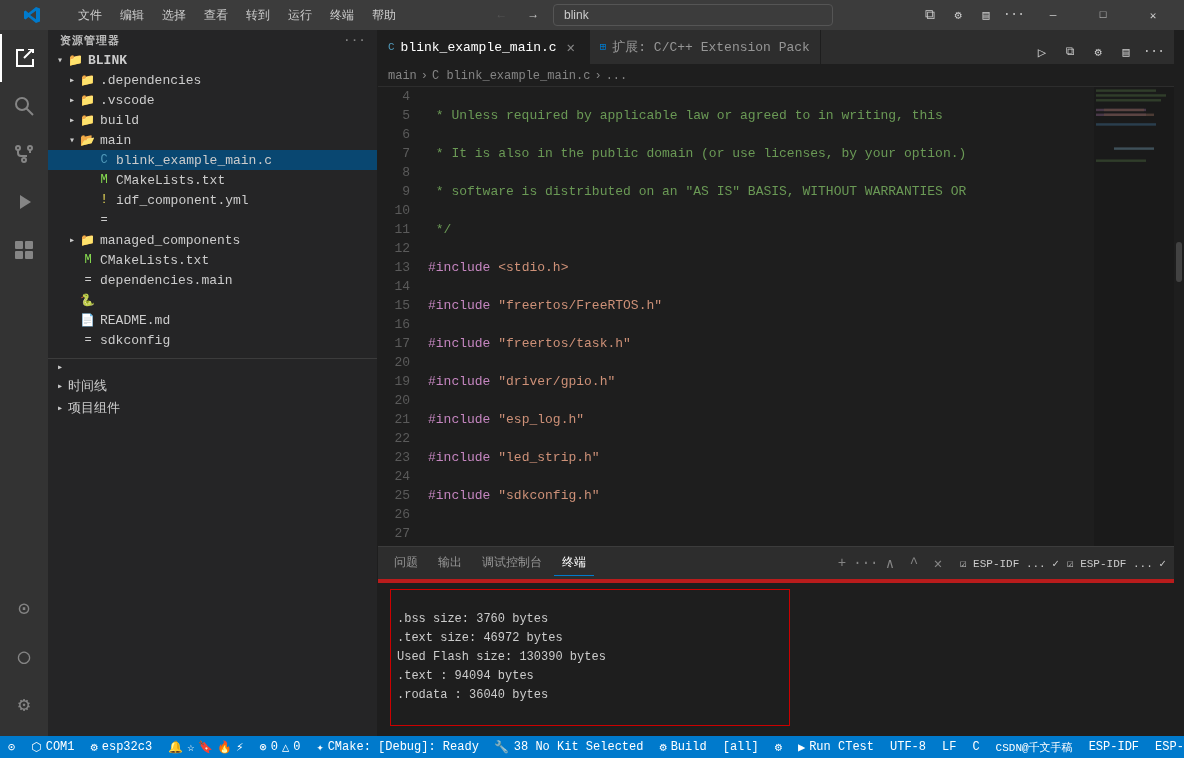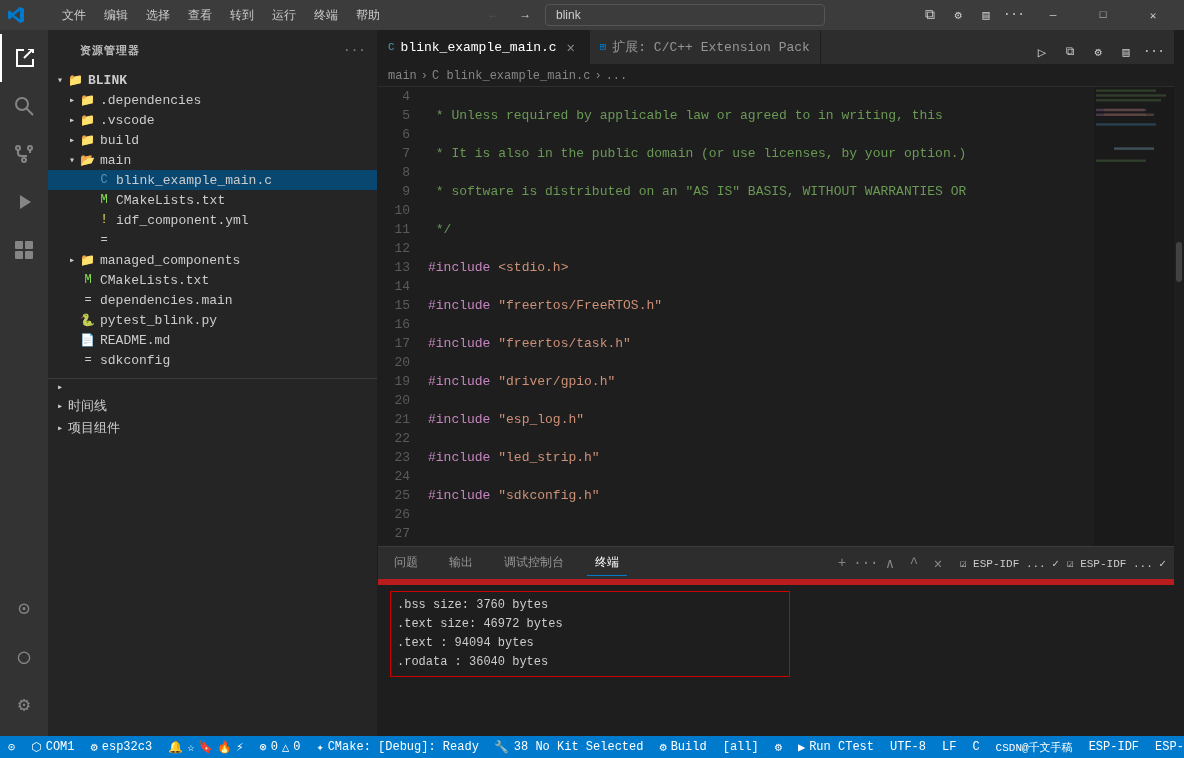--- a/index.html
+++ b/index.html
@@ -15,20 +15,21 @@
       flex-direction: column;
     }
 
     
     .title-bar {
       height: 30px;
       background: #3c3c3c;
       display: flex;
       align-items: center;
       flex-shrink: 0;
+      padding-left: 16px;
     }
     .title-bar-left {
       display: flex;
       align-items: center;
       gap: 8px;
       padding-left: 8px;
       width: 50px;
     }
     .title-bar-menu {
       display: flex;
@@ -126,30 +127,29 @@
     
     .sidebar {
       width: 330px;
       background: #252526;
       display: flex;
       flex-direction: column;
       flex-shrink: 0;
       border-right: 1px solid #1e1e1e;
     }
     .sidebar-header {
-      padding: 10px 12px;
+      padding: 0 12px;
       font-size: 11px;
       font-weight: bold;
       color: #bbbbbb;
       text-transform: uppercase;
       letter-spacing: 1px;
       display: flex;
       align-items: center;
       justify-content: space-between;
-      margin-left: 20px;
     }
     .sidebar-header-actions {
       display: flex;
       gap: 4px;
     }
     .sidebar-action-btn {
       width: 20px;
       height: 20px;
       display: flex;
       align-items: center;
@@ -291,22 +291,22 @@
       display: flex;
       flex-direction: column;
       flex-shrink: 0;
     }
     .panel-tabs {
       height: 35px;
       background: #2d2d2d;
       display: flex;
       align-items: center;
       padding: 16px 8px;
-      gap: 15px;
-      border-bottom: 6px solid #b91c1c;
+      gap: 4px;
+      border-bottom: 4px solid #b91c1c;
     }
     .panel-tab {
       padding: 4px 8px;
       font-size: 12px;
       color: #969696;
       cursor: pointer;
       border-bottom: 1px solid transparent;
     }
     .panel-tab.active {
       color: #ffffff;
@@ -523,21 +523,20 @@
 
     <div class="tree-item" style="padding-left:16px;">
       <span class="tree-arrow"></span>
       <span class="tree-icon" style="color:#cccccc;">=</span>
       <span class="tree-label">dependencies.main</span>
     </div>
 
     <div class="tree-item" style="padding-left:16px;">
       <span class="tree-arrow"></span>
       <span class="tree-icon" style="color:#3572A5;">🐍</span>
-      <span class="tree-label">pytest_blink.py</span>
     </div>
 
     <div class="tree-item" style="padding-left:16px;">
       <span class="tree-arrow"></span>
       <span class="tree-icon" style="color:#519aba;">📄</span>
       <span class="tree-label">README.md</span>
     </div>
 
     <div class="tree-item" style="padding-left:16px;">
       <span class="tree-arrow"></span>
@@ -681,23 +680,24 @@
           <div class="panel-action-btn">∧</div>
           <div class="panel-action-btn">^</div>
           <div class="panel-action-btn">✕</div>
           <div style="margin-left:8px;font-size:11px;color:#cccccc;display:flex;gap:8px;">
             <span style="cursor:pointer;">☑ ESP-IDF ... ✓</span>
             <span style="cursor:pointer;">☑ ESP-IDF ... ✓</span>
           </div>
         </div>
       </div>
       <div class="panel-content">
-        <div style="border: 1px solid #cc0000; padding: 4px 6px; display:inline-block; min-width:400px;">
+        <div style="border: 1px solid #cc0000; padding: 20px 6px; display:inline-block; min-width:400px;">
           <div>    .bss  size:    3760 bytes</div>
           <div>    .text size:   46972 bytes</div>
+          <div>Used Flash size: 130390 bytes</div>
           <div>    .text    :   94094 bytes</div>
           <div>    .rodata  :   36040 bytes</div>
         </div>
       </div>
     </div>
   </div>
 
   <div style="width:10px;background:#1e1e1e;position:relative;">
     <div style="position:absolute;top:30%;width:6px;height:40px;background:#424242;border-radius:3px;left:2px;"></div>
   </div>

